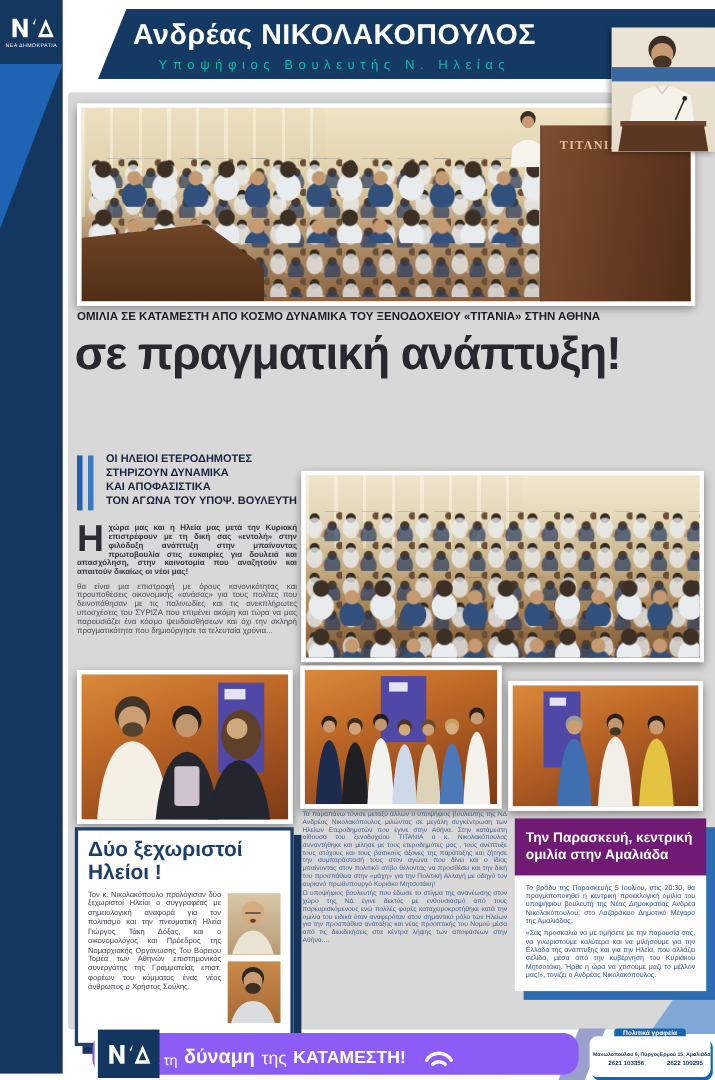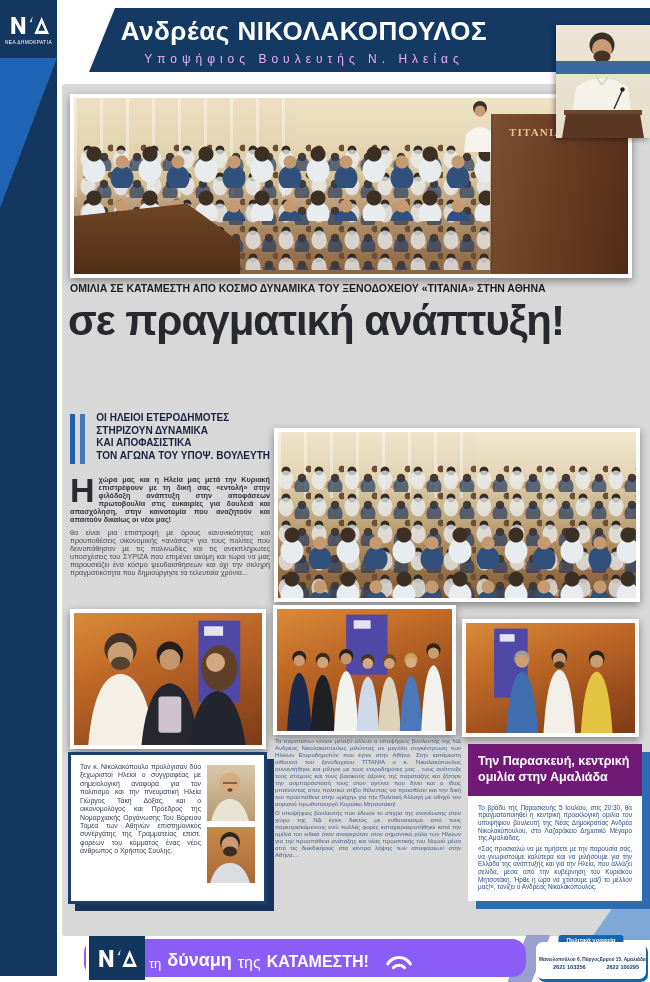--- a/index.html
+++ b/index.html
@@ -14,21 +14,21 @@
   
   .logo-block{position:absolute;left:0;top:0;width:57px;height:58px;display:flex;flex-direction:column;
         align-items:center;justify-content:center;gap:3px;z-index:3;}
   .logo-caption{font-size:4.8px;letter-spacing:.4px;color:#fff;white-space:nowrap;}
 
   
   .masthead{position:absolute;left:57px;top:8px;width:593px;height:64px;background:#143a64;
         clip-path:polygon(26px 0,100% 0,100% 100%,0 100%);z-index:2;margin-left:32px;}
   .mast-inner{margin-left:30px;width:370px;text-align:center;padding-top:8px;}
   .mast-name{color:#fff;font-size:26px;font-weight:bold;letter-spacing:.5px;}
-  .mast-role{color:#f0abfc;font-size:12px;letter-spacing:5px;margin-top:5px;}
+  .mast-role{color:#14b8a6;font-size:12px;letter-spacing:5px;margin-top:5px;}
 
   
   .cand-photo{position:absolute;left:556px;top:25px;width:94px;height:113px;z-index:7;overflow:hidden;
         background:linear-gradient(#ece5d6 0,#e6ddc9 100%);box-shadow:-2px 2px 5px rgba(0,0,0,.35);}
   .cp-band{position:absolute;left:0;top:36px;width:94px;height:13px;background:#39699f;}
 
   
   .panel{position:absolute;left:62px;top:84px;width:588px;height:852px;background:#d8d8d8;border-radius:3px;z-index:1;}
 
   .photo{position:absolute;border:4px solid #fff;box-shadow:0 3px 8px rgba(0,0,0,.4);overflow:hidden;box-sizing:border-box;margin:0;}
@@ -213,21 +213,21 @@
         <div class="bars">
             <i></i>
             <i></i>
           </div>
         <div class="standfirst">ΟΙ ΗΛΕΙΟΙ ΕΤΕΡΟΔΗΜΟΤΕΣ
 ΣΤΗΡΙΖΟΥΝ ΔΥΝΑΜΙΚΑ
 ΚΑΙ ΑΠΟΦΑΣΙΣΤΙΚΑ
 ΤΟΝ ΑΓΩΝΑ ΤΟΥ ΥΠΟΨ. ΒΟΥΛΕΥΤΗ</div>
       </div>
       <p class="lead">
-        <span class="dropcap">Η</span><span>χώρα μας και η Ηλεία μας μετά την Κυριακή επιστρέφουν με τη δική σας «εντολή» στην φιλόδοξη ανάπτυξη στην αποφάσεων πρωτοβουλία στις ευκαιρίες για δουλειά και απασχόληση, στην καινοτομία που αναζητούν και απαιτούν δικαίως οι νέοι μας!</span>
+        <span class="dropcap">Η</span><span>χώρα μας και η Ηλεία μας μετά την Κυριακή επιστρέφουν με τη δική σας «εντολή» στην φιλόδοξη ανάπτυξη στην μπαίνοντας πρωτοβουλία στις ευκαιρίες για δουλειά και απασχόληση, στην καινοτομία που αναζητούν και απαιτούν δικαίως οι νέοι μας!</span>
       </p>
       <p class="lead2">θα είναι μια επιστροφή με όρους κανονικότητας και προυποθέσεις οικονομικής «ανάσας» για τους πολίτες που δεινοπάθησαν με τις παλινωδίες και τις ανεκπλήρωτες υποσχέσεις του ΣΥΡΙΖΑ που επιμένει ακόμη και τώρα να μας παρουσιάζει ένα κόσμο ψευδαισθήσεων και όχι την σκληρή πραγματικότητα που δημιούργησε τα τελευταία χρόνια...</p>
     </section>
 
     <figure class="photo photo2">
       <div class="curtains" style="width:55%;height:40%;"></div>
       <div class="crowd-dots p2-crowd"></div>
       <div class="crowd-shirts p2-crowd"></div>
       <div class="crowd-front" style="left:0;right:0;"></div>
     </figure>
@@ -291,20 +291,21 @@
           <circle cx="98" cy="39" r="7" fill="#c2976e"></circle>
         <ellipse cx="98" cy="45" rx="5.5" ry="4" fill="#453527"></ellipse>
         <path d="M81 118 Q85 52 98 50 Q111 52 115 118 Z" fill="#f2efe8"></path>
         <circle cx="138" cy="38" r="8.5" fill="#241f1a"></circle>
           <circle cx="138" cy="41" r="7" fill="#c89b72"></circle>
         <path d="M121 118 Q125 54 138 52 Q151 54 155 118 Z" fill="#e3c340"></path>
       </svg>
     </figure>
 
     <aside class="ileii-box">
+      <h2>Δύο ξεχωριστοί Ηλείοι !</h2>
       <div>
         <div class="ileii-photos">
           <figure class="portrait p1">
             <svg width="48" height="56" viewBox="0 0 48 56">
               <circle cx="23" cy="18" r="10.5" fill="#d6ab80"></circle>
               <line x1="16" y1="18" x2="30" y2="18" stroke="#474747" stroke-width="1.4"></line>
               <ellipse cx="23" cy="25" rx="2.6" ry="1.8" fill="#6b3f2f"></ellipse>
               <path d="M4 56 Q10 34 23 34 Q36 34 42 56 Z" fill="#e9e4d2"></path>
             </svg>
           </figure>

